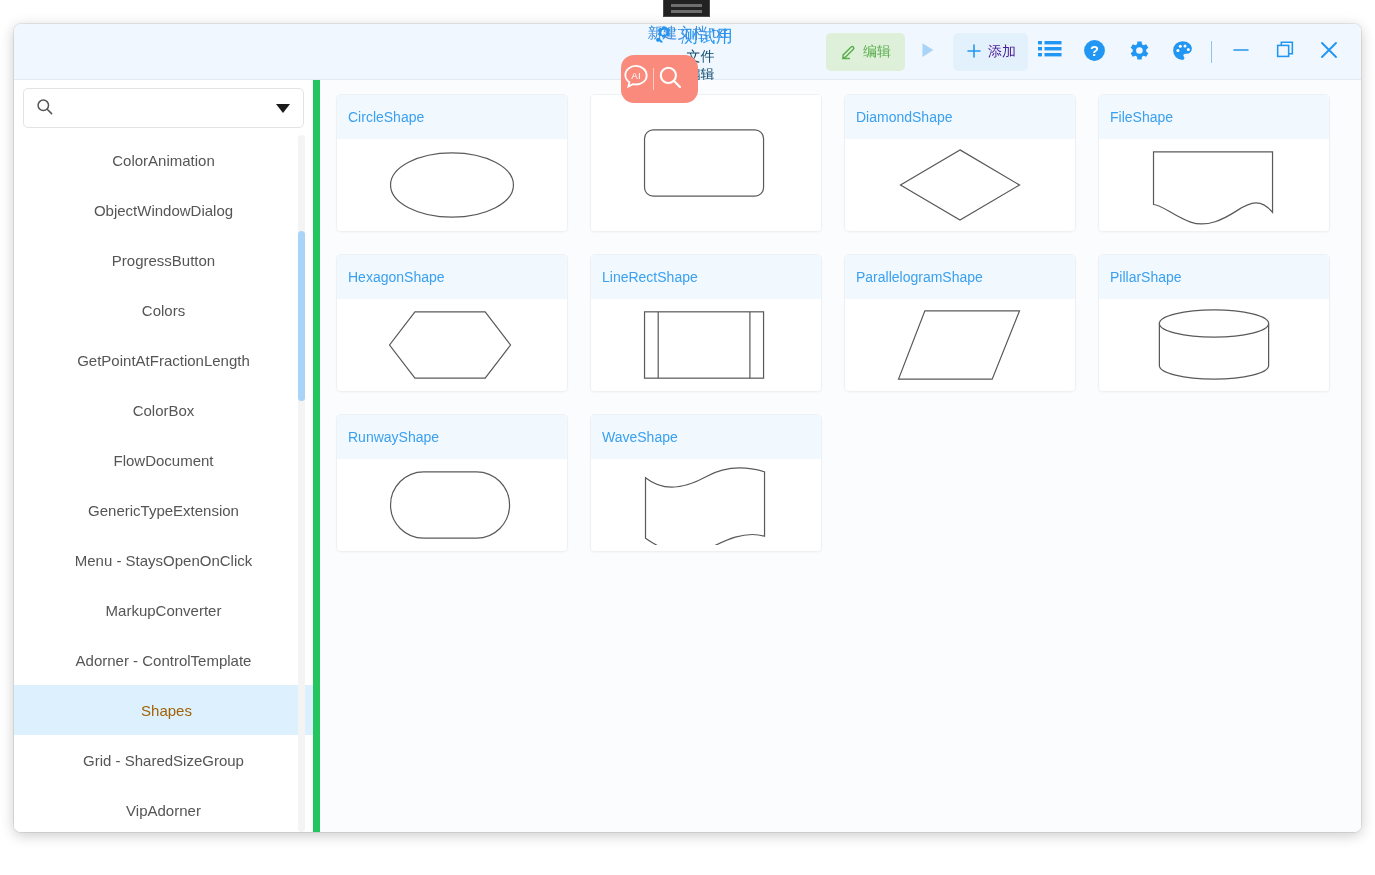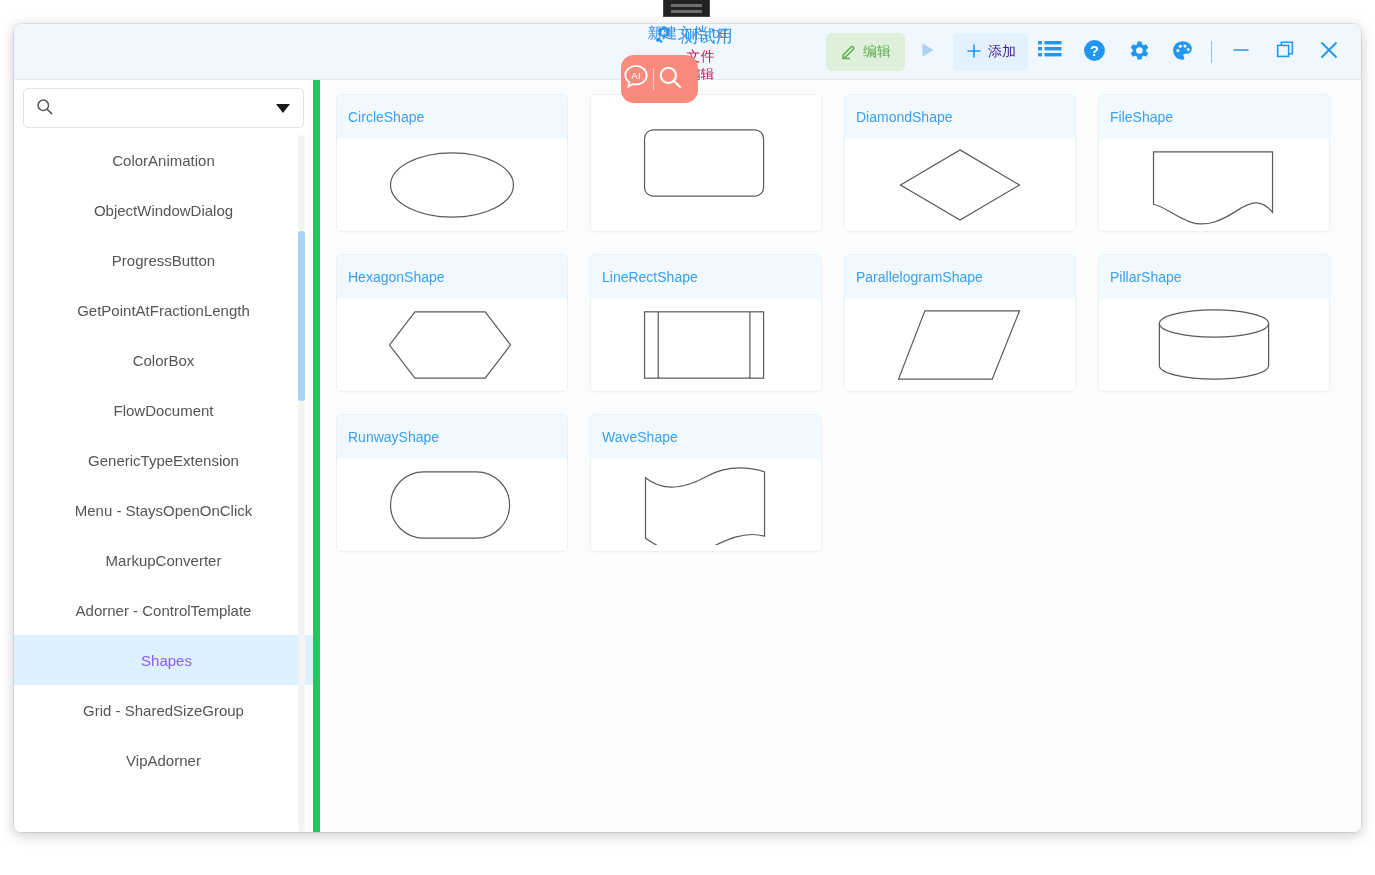--- a/index.html
+++ b/index.html
@@ -34,21 +34,21 @@
   .titlebar {
     position: relative; height: 56px; background: #f0f7fe;
     border-bottom: 1px solid #e2ebf5;
     display: flex; align-items: center; flex-direction: column;
   }
   .brand { display: flex; align-items: center; gap: 7px; margin-left: 12px; }
   .brand-name {
     color: #2196f3; font-size: 17px; letter-spacing: .5px;
   }
   .menu-item {
-    color: #be185d; font-size: 14px; margin-left: 26px; cursor: default;
+    color: #0c4a6e; font-size: 14px; margin-left: 26px; cursor: default;
   }
   .doc-title {
     position: absolute; left: 0; right: 0; text-align: center;
     color: #3d8fe0; font-size: 15px; pointer-events: none;
   }
   .tools {
     position: absolute; right: 10px; top: 0; height: 56px;
     display: flex; align-items: center; gap: 0px;
   }
   .tbtn {
@@ -96,21 +96,21 @@
     width: 0; height: 0; margin-right: 13px;
     border-left: 7px solid transparent; border-right: 7px solid transparent;
     border-top: 9px solid #1a1a1a;
   }
   .list-wrap { position: relative; flex: 1; overflow: hidden; margin-top: 5px; }
   .list { position: relative; }
   .list-item {
     height: 50px; display: flex; align-items: center; justify-content: center;
     font-size: 15px; color: #555555; cursor: pointer; text-align: center;
   }
-  .list-item.selected { background: #ddf0fd; color: #8b5cf6; padding-left: 6px; }
+  .list-item.selected { background: #ddf0fd; color: #a16207; padding-left: 6px; }
   .sb-track {
     position: absolute; right: 8px; top: 0; width: 7px; bottom: 0;
     background: #f4f4f4; border-radius: 4px;
   }
   .sb-thumb {
     position: absolute; left: 0; width: 7px; top: 96px; height: 170px;
     background: #a8d4f7; border-radius: 4px; cursor: pointer;
   }
 
   
@@ -297,20 +297,23 @@
         <div class="list-wrap">
           <div class="list" id="sidebar-list">
               <div class="list-item">
                 <span>ColorAnimation</span>
               </div>
               <div class="list-item">
                 <span>ObjectWindowDialog</span>
               </div>
               <div class="list-item">
                 <span>ProgressButton</span>
+              </div>
+              <div class="list-item">
+                <span>Colors</span>
               </div>
               <div class="list-item">
                 <span>GetPointAtFractionLength</span>
               </div>
               <div class="list-item">
                 <span>ColorBox</span>
               </div>
               <div class="list-item">
                 <span>FlowDocument</span>
               </div>

